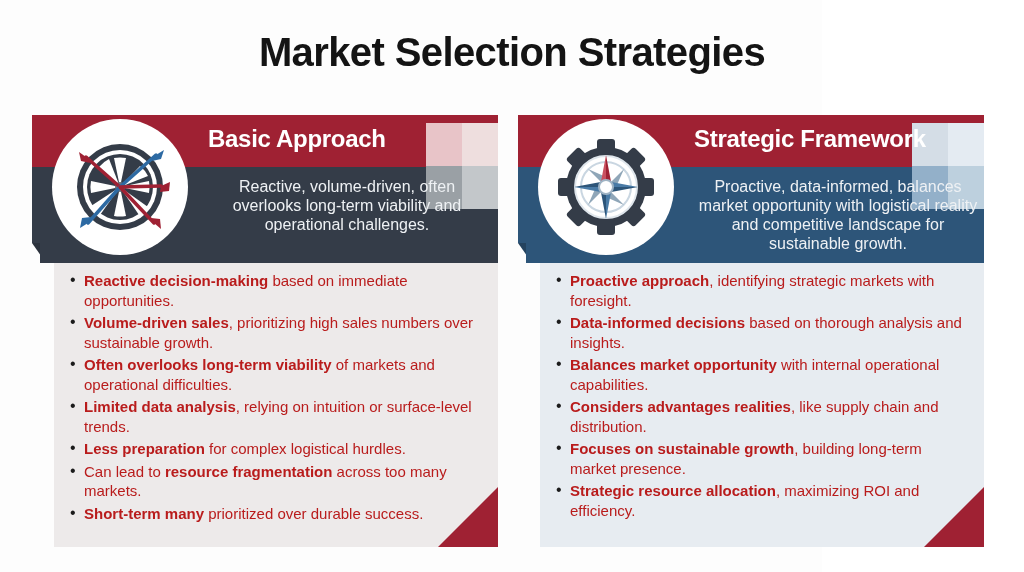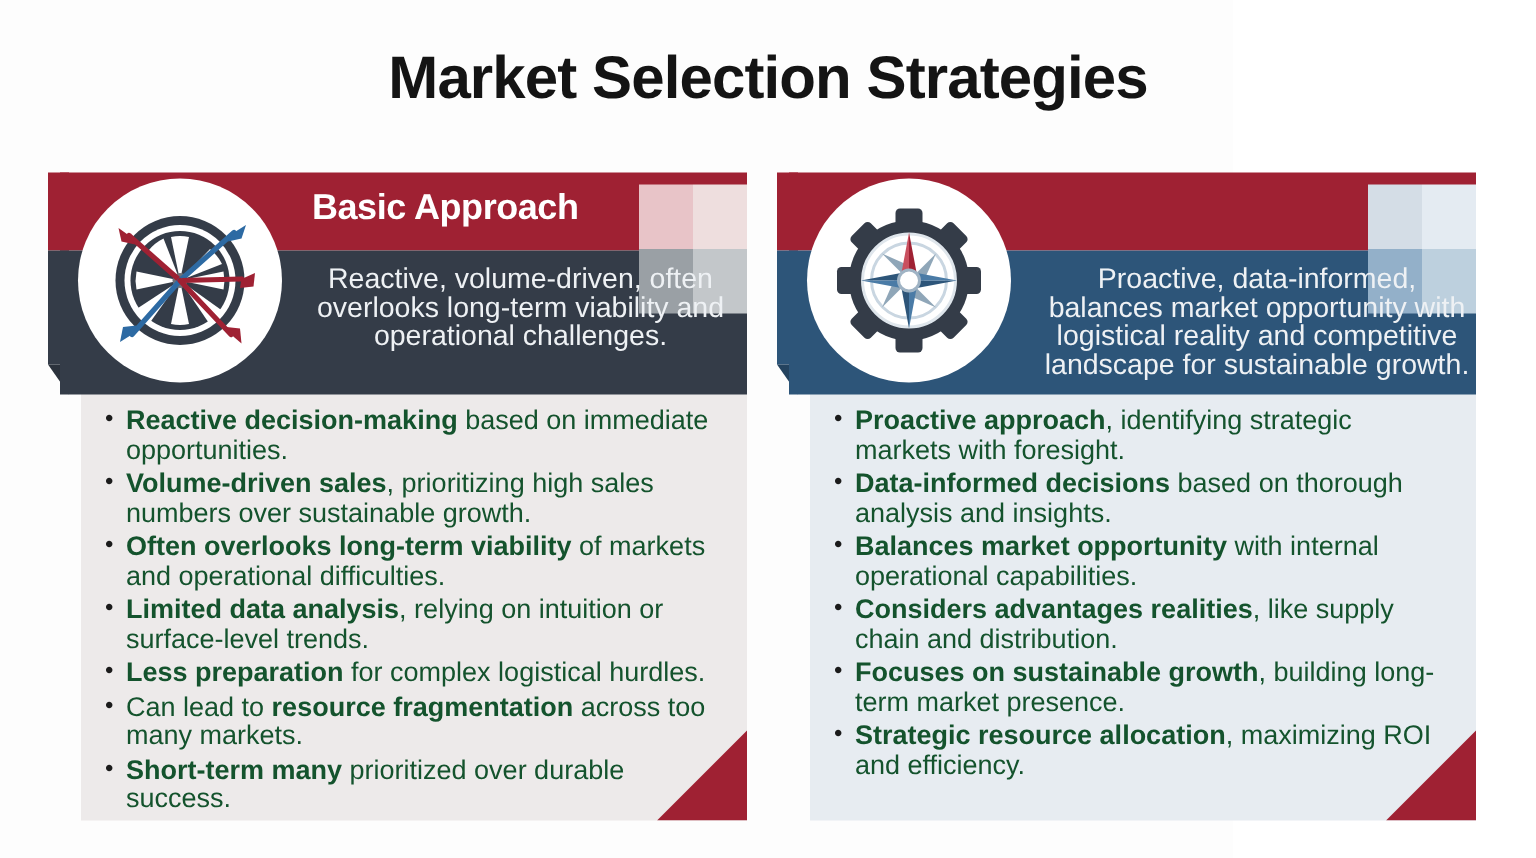--- a/index.html
+++ b/index.html
@@ -129,21 +129,21 @@
     font-weight: bold;
     color: #ffffff;
     letter-spacing: -0.3px;
     z-index: 4;
   }
   .card-subtitle {
     position: absolute;
     left: 168px;
     top: 62px;
     width: 278px;
-    font-size: 19px;
+    font-size: 16px;
     line-height: 19px;
     color: #eef1f4;
     z-index: 4;
   }
   .card-right .card-subtitle { width: 288px; }
 
   
   .icon-badge {
     position: absolute;
     left: 12px;
@@ -173,23 +173,23 @@
 
   .bullet-list {
     position: relative;
     margin: 0;
     padding: 12px 18px 0 30px;
     list-style: none;
     z-index: 2;
   }
   .bullet-list li {
     position: relative;
-    font-size: 18px;
+    font-size: 15px;
     line-height: 19.5px;
-    color: #14532d;
+    color: #b91c1c;
     margin-bottom: 3px;
   }
   .bullet-list li::before {
     content: "\2022";
     position: absolute;
     left: -14px;
     top: -1px;
     font-size: 16px;
     color: #1b1b1b;
   }
@@ -291,20 +291,21 @@
 
     <div class="card-header">
       <div class="title-bar"></div>
       <div class="subtitle-bar"></div>
       <div class="checker">
         <div class="c1"></div>
           <div class="c2"></div>
           <div class="c3"></div>
           <div class="c4"></div>
       </div>
+      <div class="card-title">Strategic Framework</div>
       <div class="card-subtitle">Proactive, data-informed, balances market opportunity with logistical reality and competitive landscape for sustainable growth.</div>
 
       <div class="icon-badge">
         <svg width="112" height="112" viewBox="0 0 112 112" aria-hidden="true">
           <g fill="#343c48">
             <circle cx="56" cy="56" r="40"></circle>
             <g>
               <rect x="47" y="8" width="18" height="18" rx="3"></rect>
               <rect x="47" y="86" width="18" height="18" rx="3"></rect>
               <rect x="8" y="47" width="18" height="18" rx="3"></rect>

